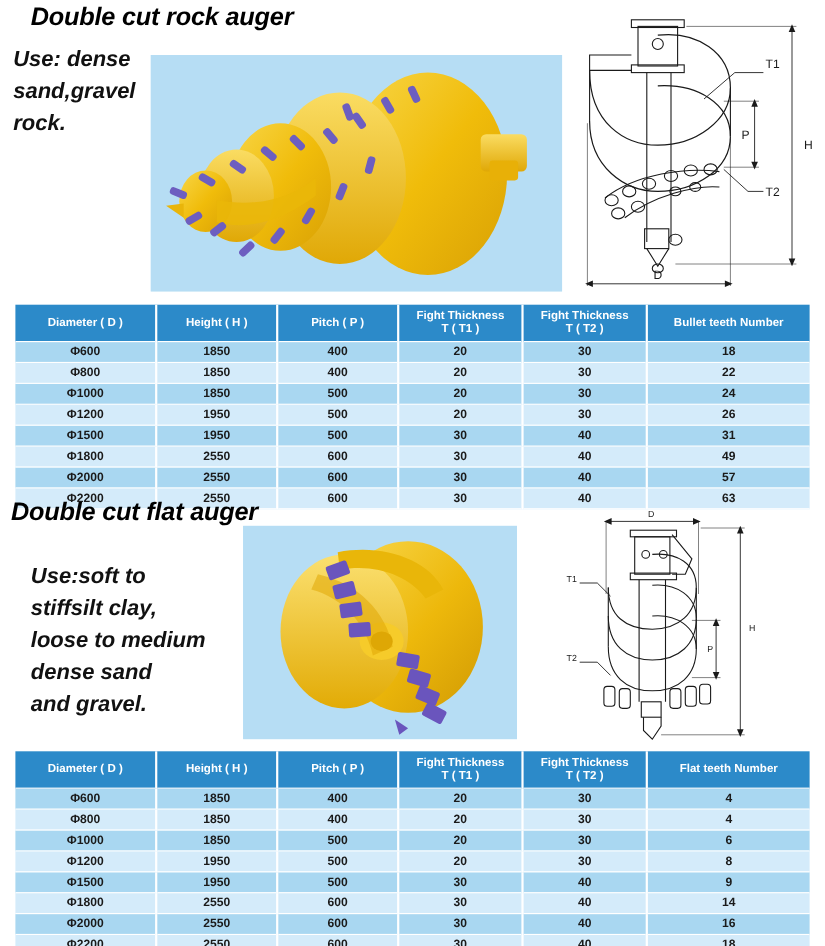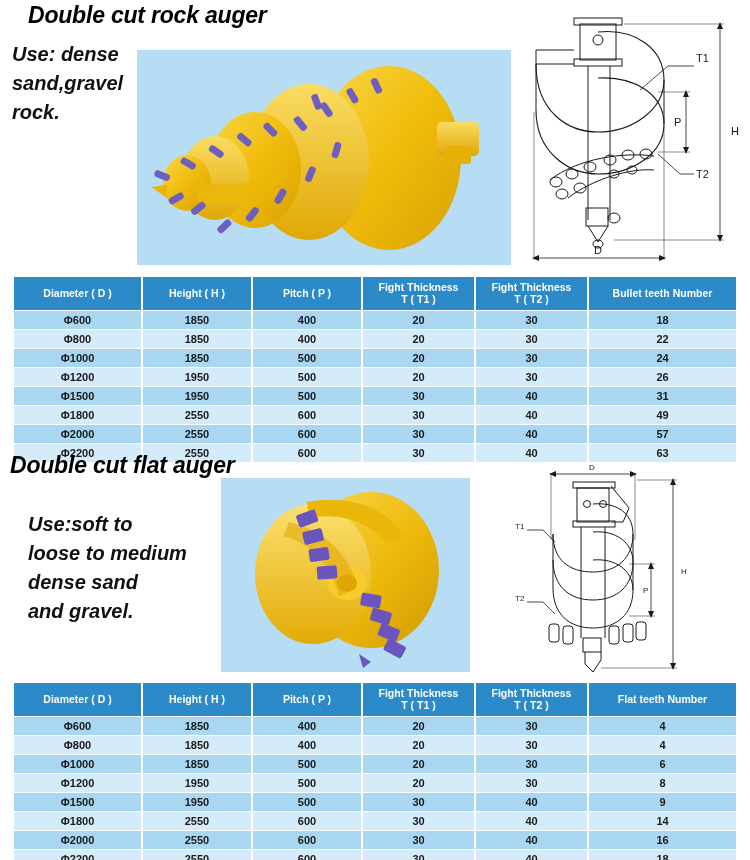--- a/index.html
+++ b/index.html
@@ -351,20 +351,21 @@
       </tbody>
   </table>
 </div>
 
 <div class="section">
 
   <div class="heading" id="heading-flat">Double cut flat auger</div>
 
   <div class="use-text" id="use-flat">
     <span class="use-line">Use:soft to</span>
+    <span class="use-line">stiffsilt clay,</span>
     <span class="use-line">loose to medium</span>
     <span class="use-line">dense sand</span>
     <span class="use-line">and gravel.</span>
   </div>
 
   <div class="photo" id="photo-flat">
     <svg viewBox="0 0 249 194" preserveAspectRatio="none">
       <defs>
         <linearGradient id="gf1" x1="0" y1="0" x2="1" y2="1">
           <stop offset="0" stop-color="#f9d94f"></stop>

